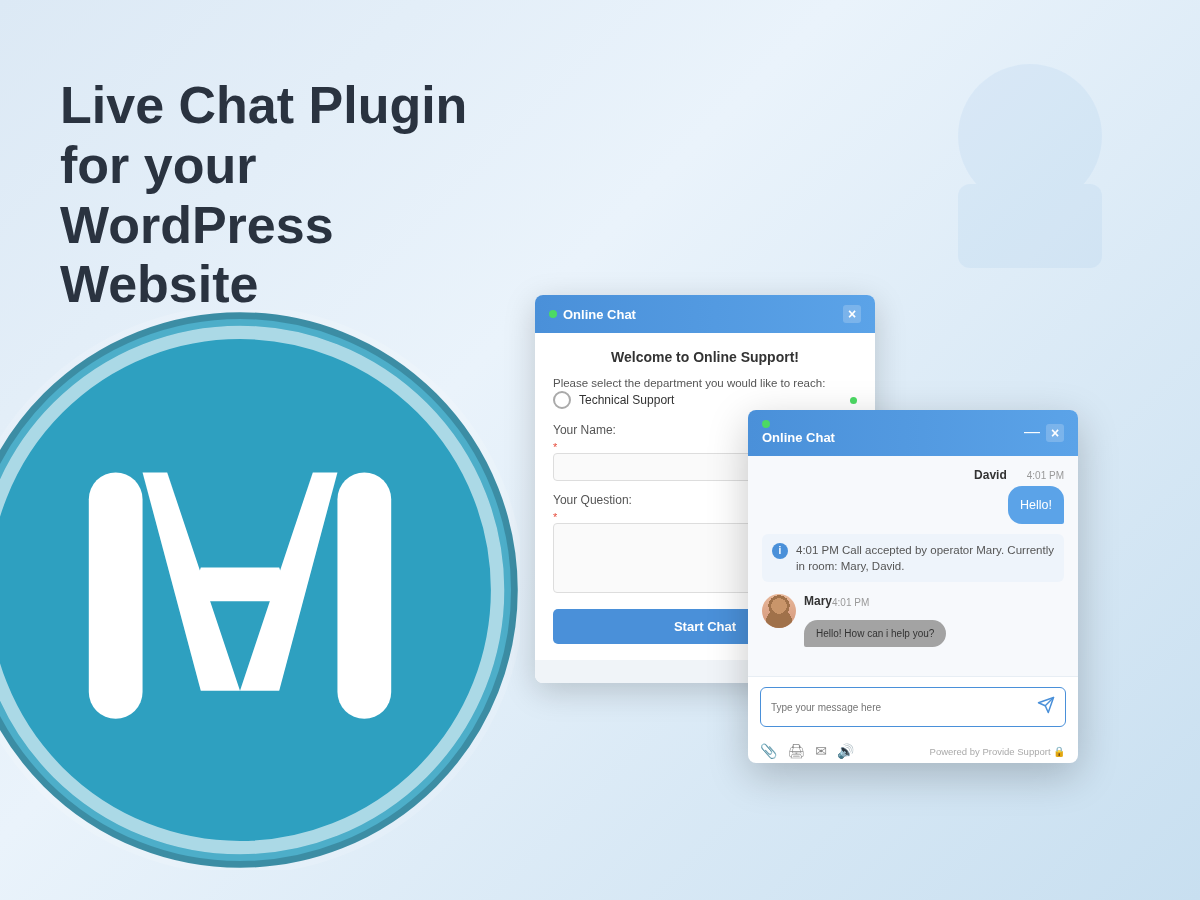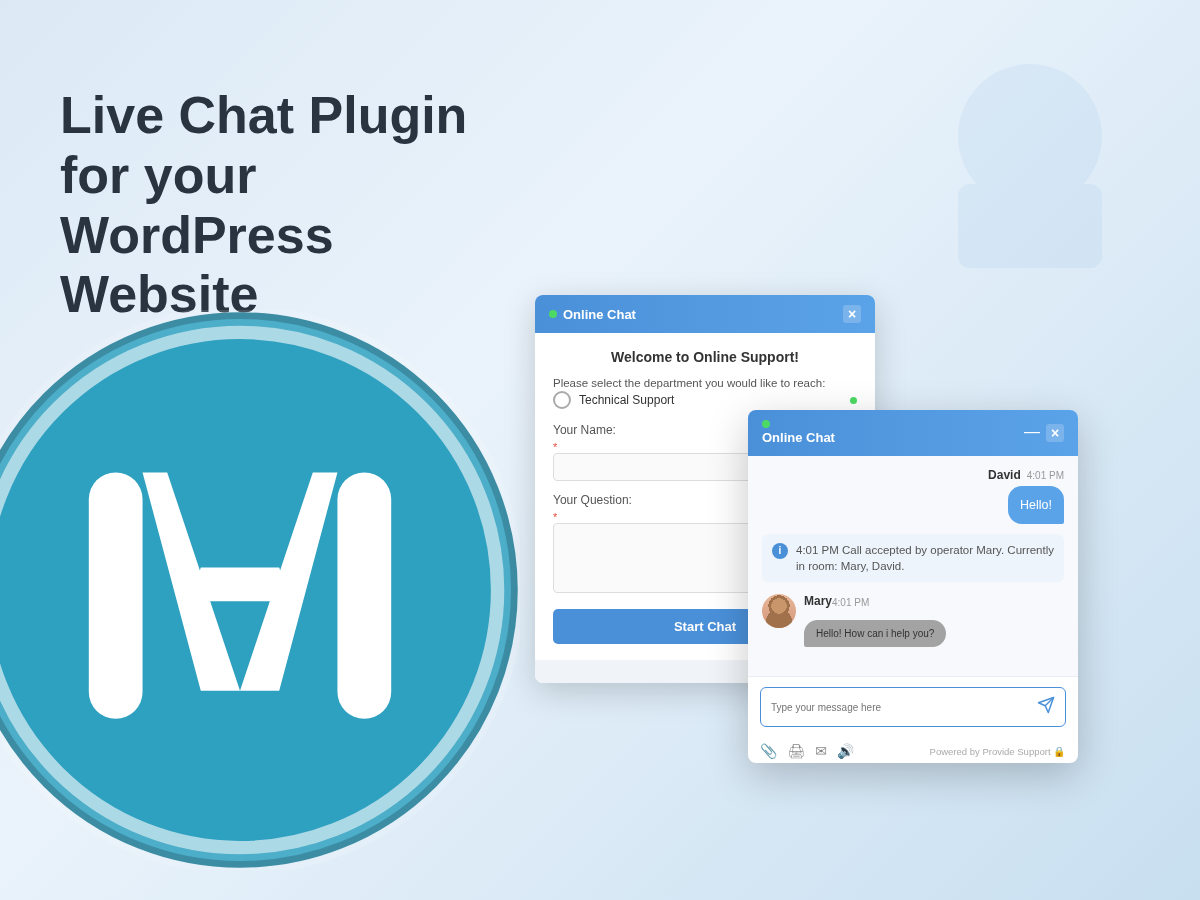--- a/index.html
+++ b/index.html
@@ -19,21 +19,21 @@
       right: 60px;
       top: 60px;
       width: 220px;
       height: 220px;
       opacity: 0.08;
     }
 
     
     .heading {
       position: absolute;
-      top: 86px;
+      top: 76px;
       left: 60px;
       max-width: 480px;
     }
     .heading h1 {
       font-size: 52px;
       font-weight: 800;
       color: #2a3340;
       line-height: 1.15;
     }
 
@@ -258,21 +258,21 @@
       display: flex;
       justify-content: flex-end;
       align-items: flex-start;
       margin-bottom: 10px;
       gap: 6px;
     }
     .msg-row-right .sender-info {
       text-align: right;
       display: flex;
       align-items: baseline;
-      gap: 6px;
+      gap: 20px;
       margin-bottom: 4px;
     }
     .msg-sender {
       font-size: 12px;
       font-weight: 700;
       color: #333;
     }
     .msg-time {
       font-size: 10px;
       color: #999;

